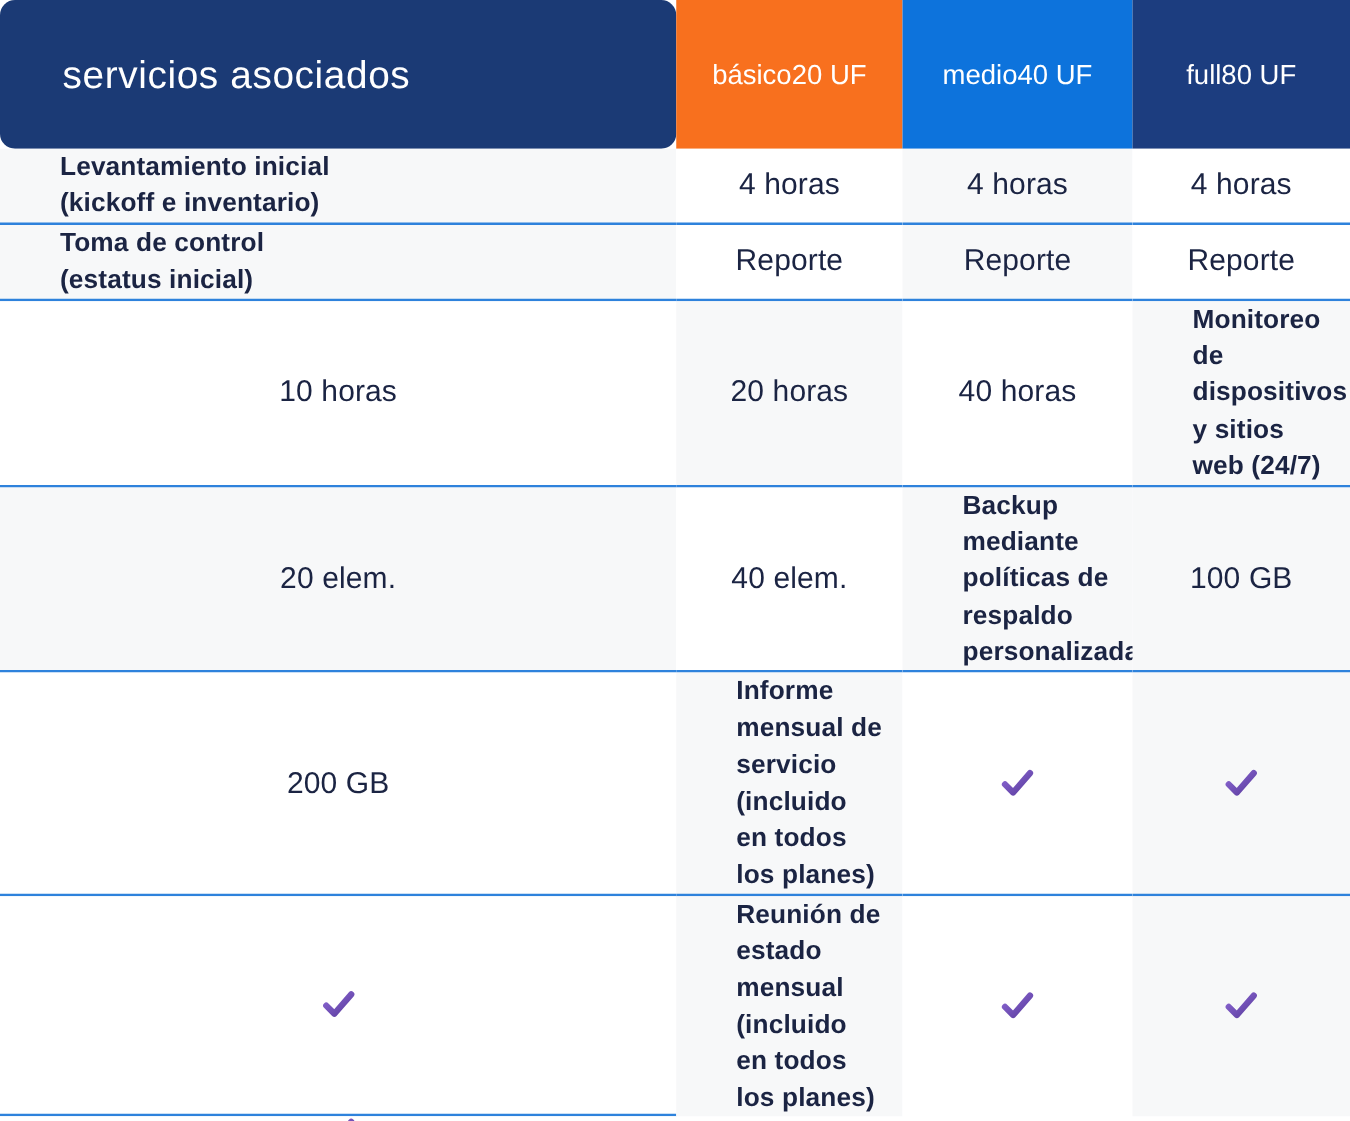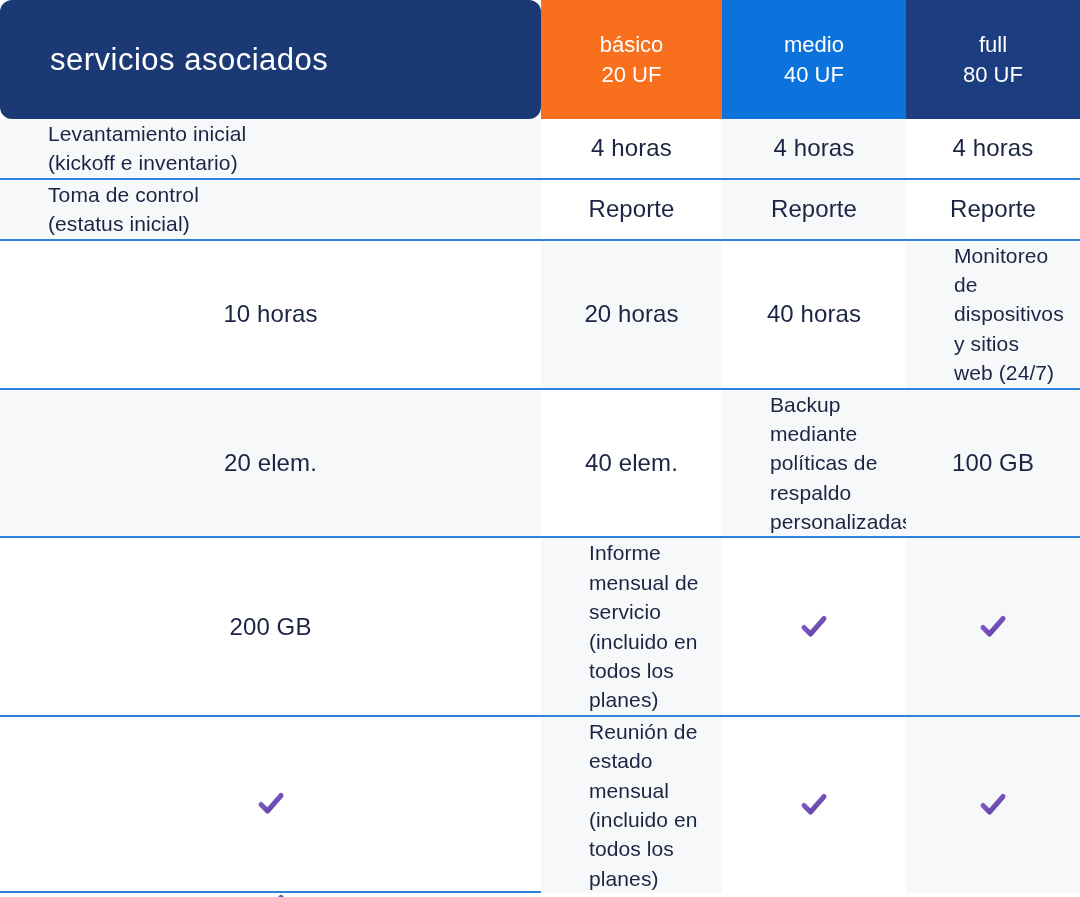--- a/index.html
+++ b/index.html
@@ -30,31 +30,31 @@
   .c2{background:var(--white-col);}
   .c3{background:var(--col-tint);}
   .c4{background:var(--white-col);}
   
   .hdr{display:flex;align-items:center;justify-content:center;color:var(--header-text);}
   .hdr-label{background:var(--navy-header);justify-content:flex-start;padding-left:50px;border-radius:12px;}
   .hdr-label .title{font-size:31px;font-weight:500;letter-spacing:.5px;}
   .hdr-basico{background:var(--orange);}
   .hdr-medio{background:var(--blue);}
   .hdr-full{background:var(--navy-full);}
-  .plan{display:flex;flex-direction:column;align-items:center;line-height:1.32;}
+  .plan{display:flex;flex-direction:row;align-items:center;line-height:1.32;}
   .plan .plan-name,.plan .plan-price{font-size:22px;font-weight:500;}
   
   .divided{border-bottom:2px solid var(--divider);}
   .label-cell{
     flex-direction:column;align-items:flex-start;justify-content:center;
     padding-left:48px;padding-right:16px;
     color:var(--text-dark);font-size:21px;font-weight:500;line-height:1.4;
     letter-spacing:.1px;
   }
-  .label-cell span{display:block;}
+  .label-cell span{display:block;font-weight:bold;}
   .value-cell{color:var(--text-dark);font-size:24px;font-weight:400;letter-spacing:.1px;}
   .check-icon{width:28px;height:25px;display:block;}
   
   .bottom-bar{grid-column:1 / span 4;background:var(--bottom-bar);}
 </style>
 </head>
 <body>
 
 <svg width="0" height="0" style="position:absolute">
   <defs>

